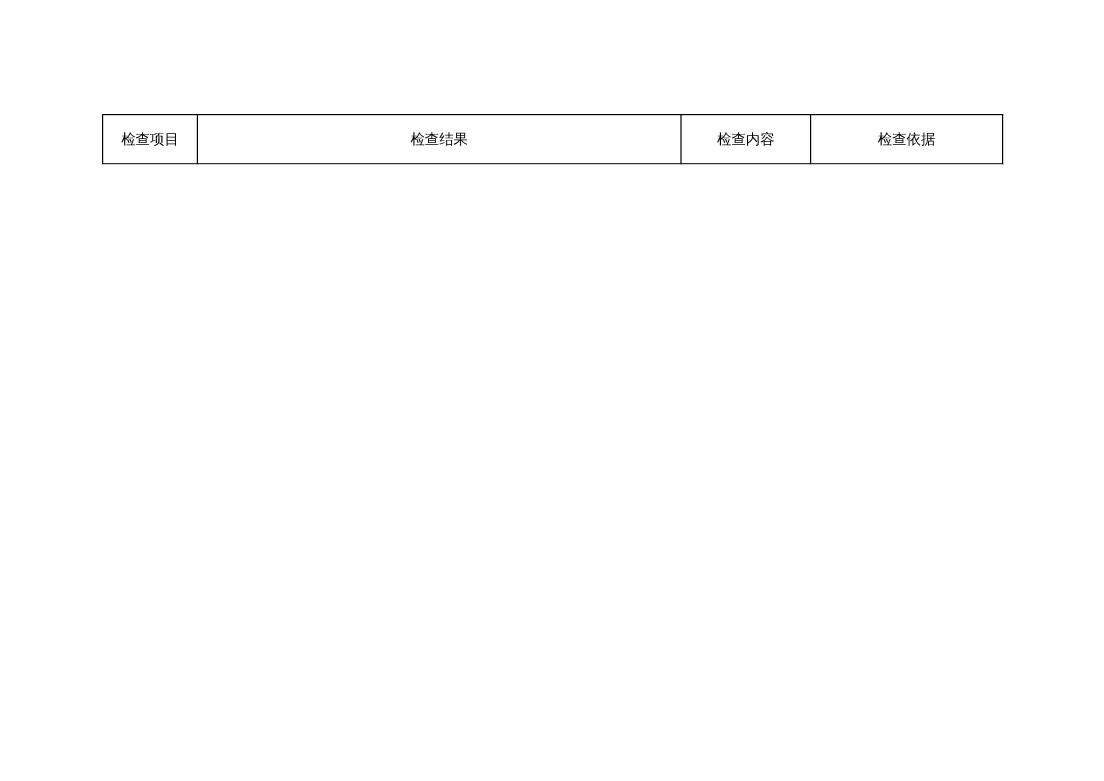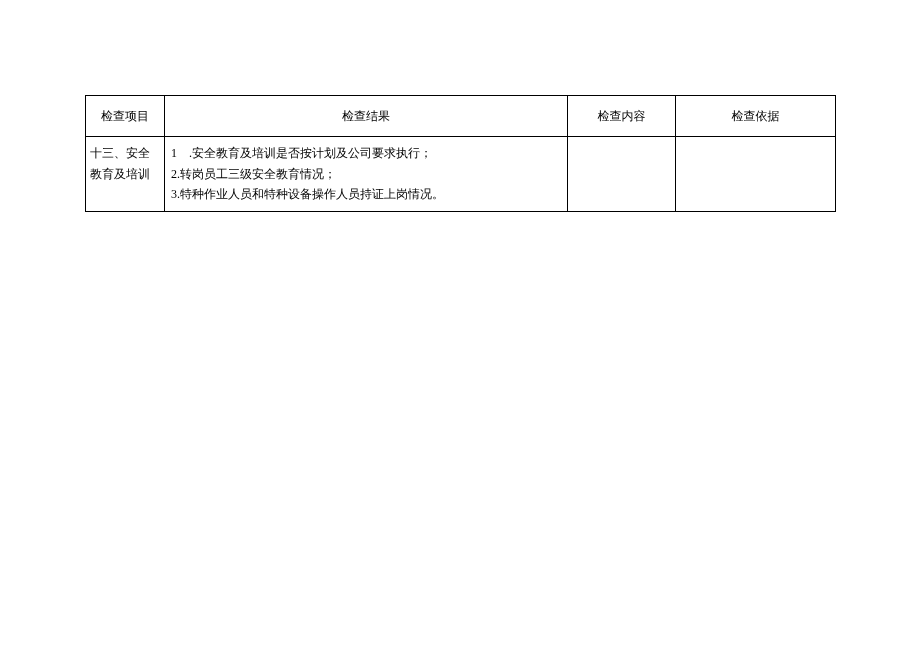--- a/index.html
+++ b/index.html
@@ -60,20 +60,14 @@
   </colgroup>
   <thead>
     <tr>
       <th>检查项目</th>
       <th>检查结果</th>
       <th>检查内容</th>
       <th>检查依据</th>
     </tr>
   </thead>
   <tbody>
-    <tr>
-      <td>十三、安全教育及培训</td>
-      <td class="content-cell">1　.安全教育及培训是否按计划及公司要求执行；<br>2.转岗员工三级安全教育情况；<br>3.特种作业人员和特种设备操作人员持证上岗情况。</td>
-      <td></td>
-      <td></td>
-    </tr>
   </tbody>
 </table>
 
 </body></html>

